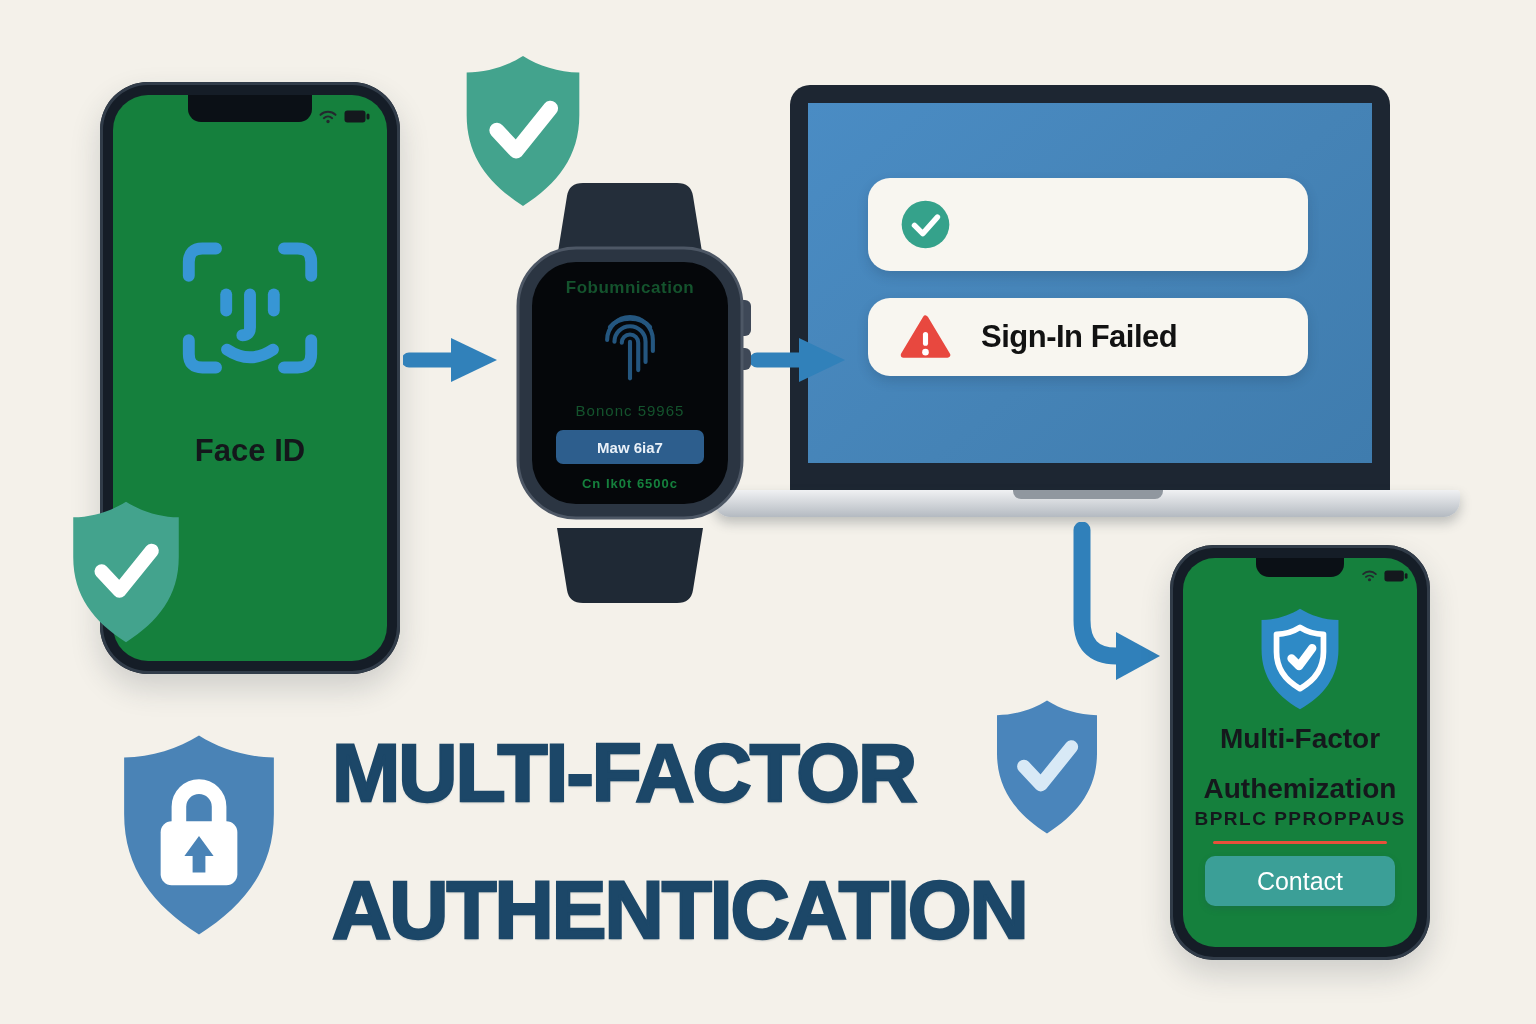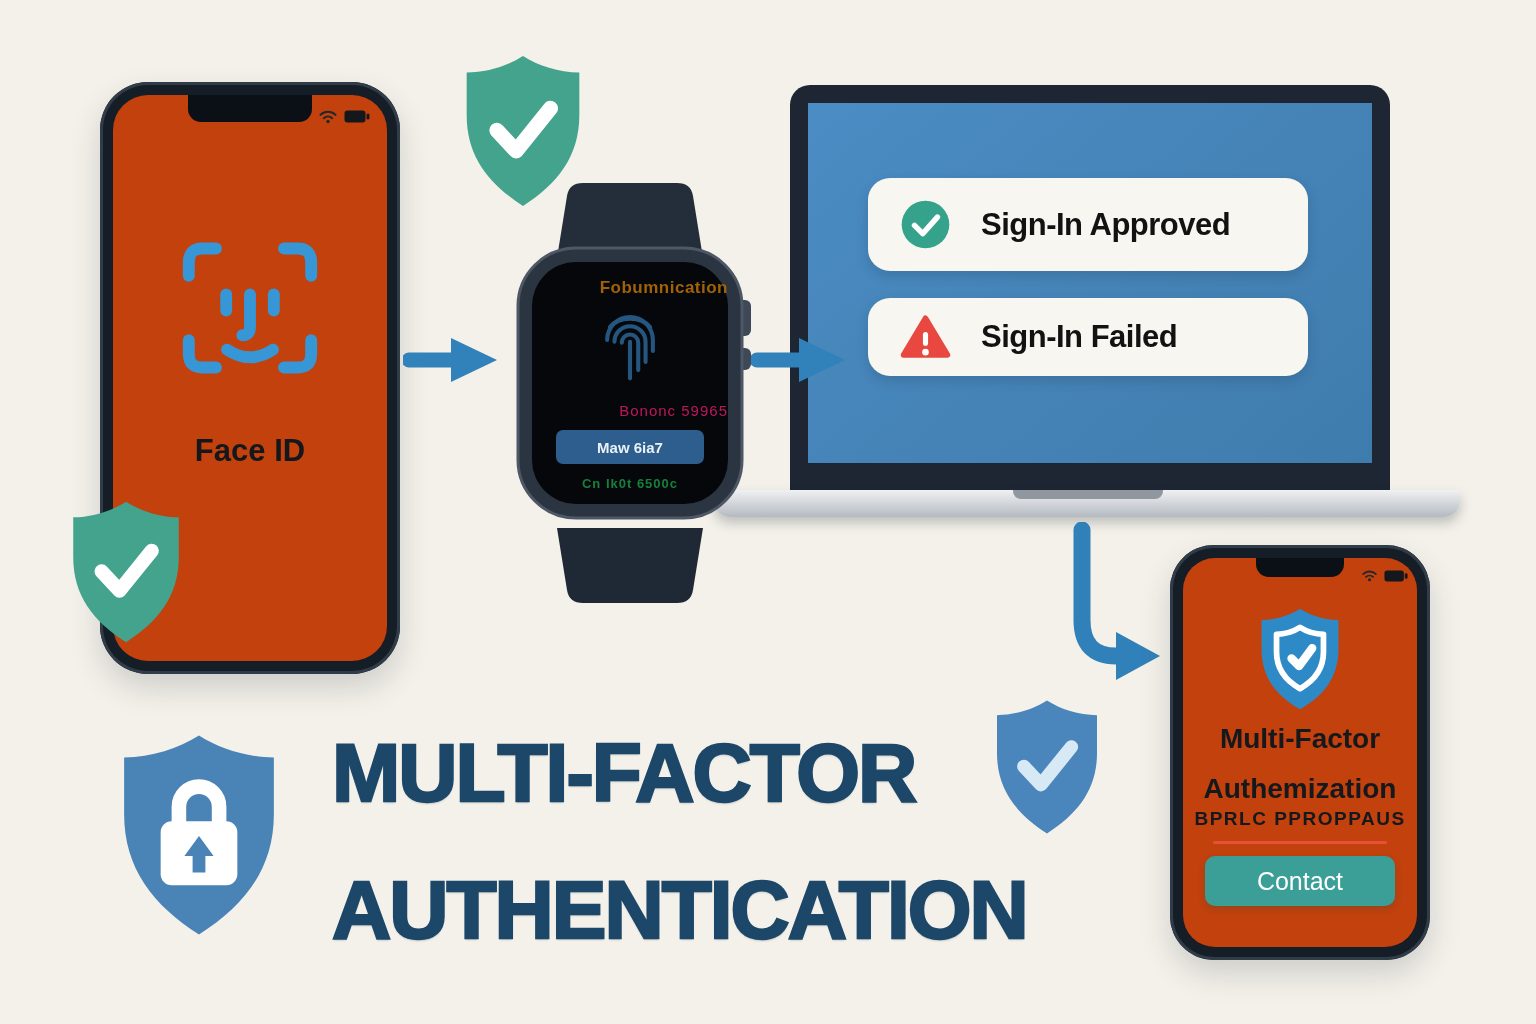--- a/index.html
+++ b/index.html
@@ -3,30 +3,30 @@
 <meta charset="utf-8">
 <style>
   * { margin:0; padding:0; box-sizing:border-box; }
   html,body { width:1536px; height:1024px; overflow:hidden; }
   body { font-family:"Liberation Sans", sans-serif; background:#f4f1ea; position:relative; }
   .abs { position:absolute; }
 
   
   .phone-frame { background:#151d27; border-radius:48px;
                  box-shadow: inset 0 0 0 3px #313c49, 0 14px 30px rgba(40,50,60,.18); }
-  .phone-screen { background:#c2410c; border-radius:35px; }
+  .phone-screen { background:#15803d; border-radius:35px; }
   .notch { background:#0b1016; border-radius:0 0 13px 13px; }
   .statusbar { display:flex; align-items:center; gap:6px; }
 
   
   .faceid-label { width:274px; text-align:center; font-size:31px; font-weight:700; color:#14171b; }
 
   
-  .watch-title { width:196px; text-align:right; font-size:17px; font-weight:700; color:#a16207; letter-spacing:.5px;}
-  .watch-code  { width:196px; text-align:right; font-size:15px; color:#be185d; letter-spacing:1px;}
+  .watch-title { width:196px; text-align:center; font-size:17px; font-weight:700; color:#14532d; letter-spacing:.5px;}
+  .watch-code  { width:196px; text-align:center; font-size:15px; color:#14532d; letter-spacing:1px;}
   .watch-btn   { width:148px; height:34px; background:#2d5e8d; border:none; border-radius:7px;
                  color:#eaf1f8; font-size:15px; font-weight:700; font-family:inherit; }
   .watch-foot  { width:196px; text-align:center; font-size:13px; font-weight:700; color:#15803d; letter-spacing:1px;}
 
   
   .laptop-bezel { background:#1d2632; border-radius:20px 20px 0 0; }
   .laptop-screen { background:linear-gradient(140deg,#4a8cc4 0%, #4583b6 55%, #3f7cae 100%); }
   .laptop-base { background:linear-gradient(#f0f1f3,#b4bac1); border-radius:3px 3px 16px 16px;
                  box-shadow:0 6px 12px rgba(50,60,70,.28); }
   .base-notch { background:#90979f; border-radius:0 0 8px 8px; }
@@ -141,21 +141,20 @@
 </div>
 <div class="abs laptop-base" style="left:714px; top:490px; width:746px; height:27px;">
   <div class="abs base-notch" style="left:299px; top:0; width:150px; height:9px;"></div>
 </div>
 
 <div class="abs notif-card" style="left:868px; top:178px; width:440px; height:93px; z-index:3;">
   <svg width="55" height="55" viewBox="0 0 60 60">
     <circle cx="30" cy="30" r="26" fill="#35a28b"></circle>
     <path d="M18,31 L27,40 L43,22" stroke="#ffffff" stroke-width="6" fill="none" stroke-linecap="round" stroke-linejoin="round"></path>
   </svg>
-  <span class="notif-label">Sign-In Approved</span>
 </div>
 
 <div class="abs notif-card" style="left:868px; top:298px; width:440px; height:78px; z-index:3;">
   <svg width="55" height="55" viewBox="0 0 60 60">
     <path class="warn-tri" d="M30,9 L54,49 H6 Z" fill="#e8483f"></path>
     <rect x="27.2" y="24" width="5.6" height="15" rx="2.8" fill="#ffffff"></rect>
     <circle cx="30" cy="46" r="3.6" fill="#ffffff"></circle>
   </svg>
   <span class="notif-label">Sign-In Failed</span>
 </div>

